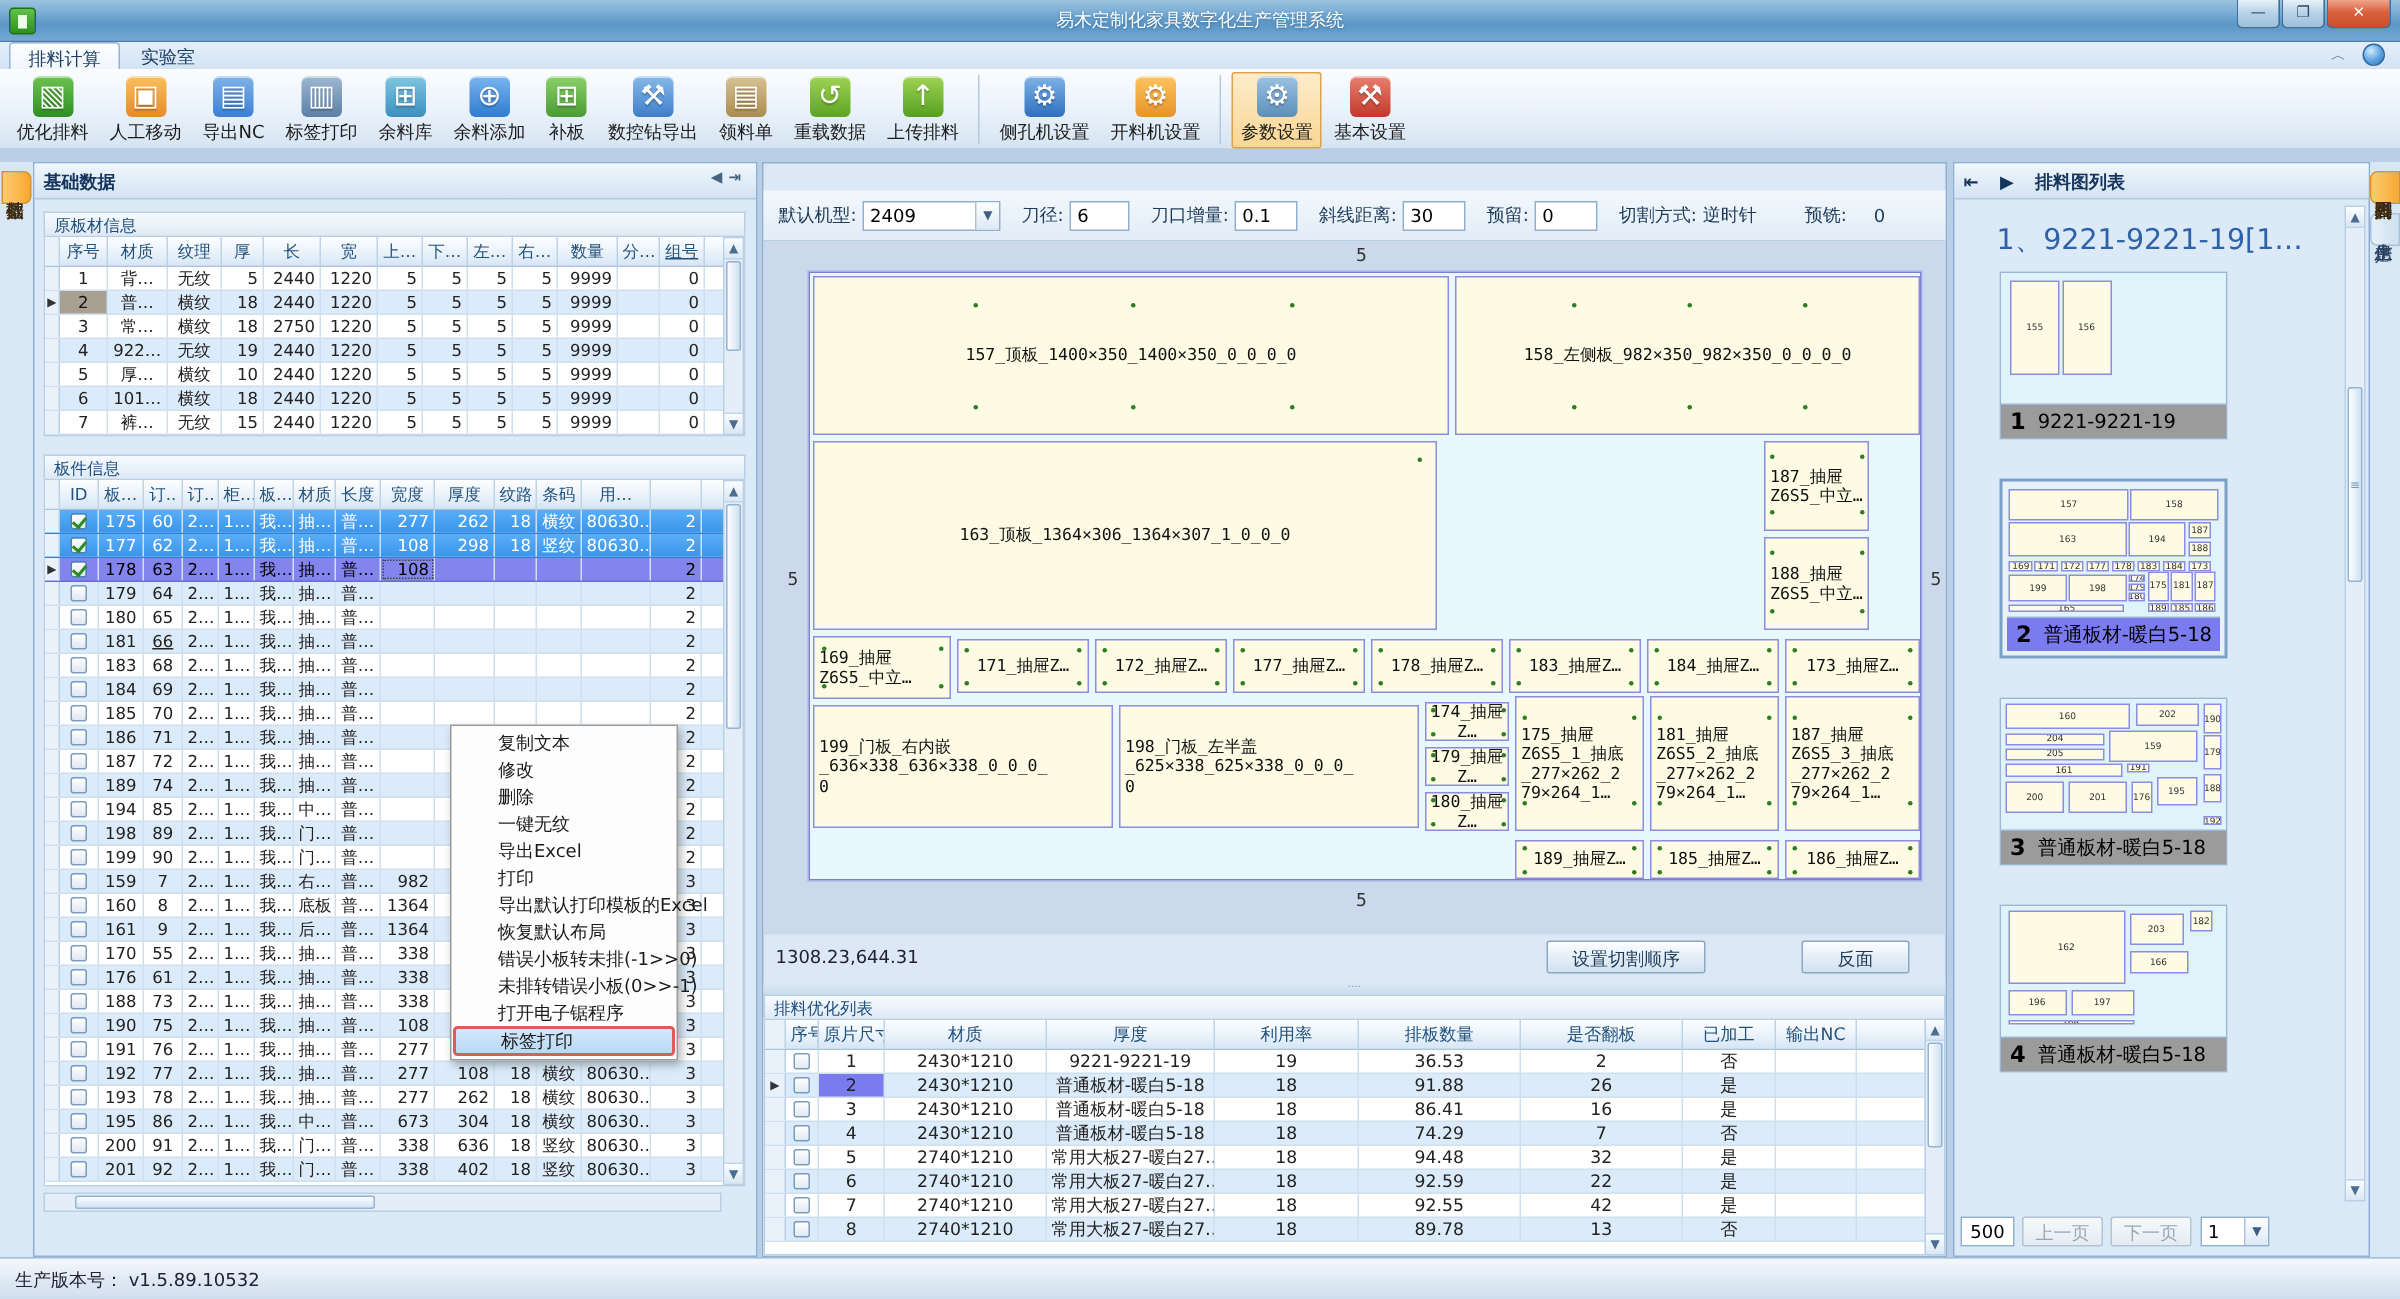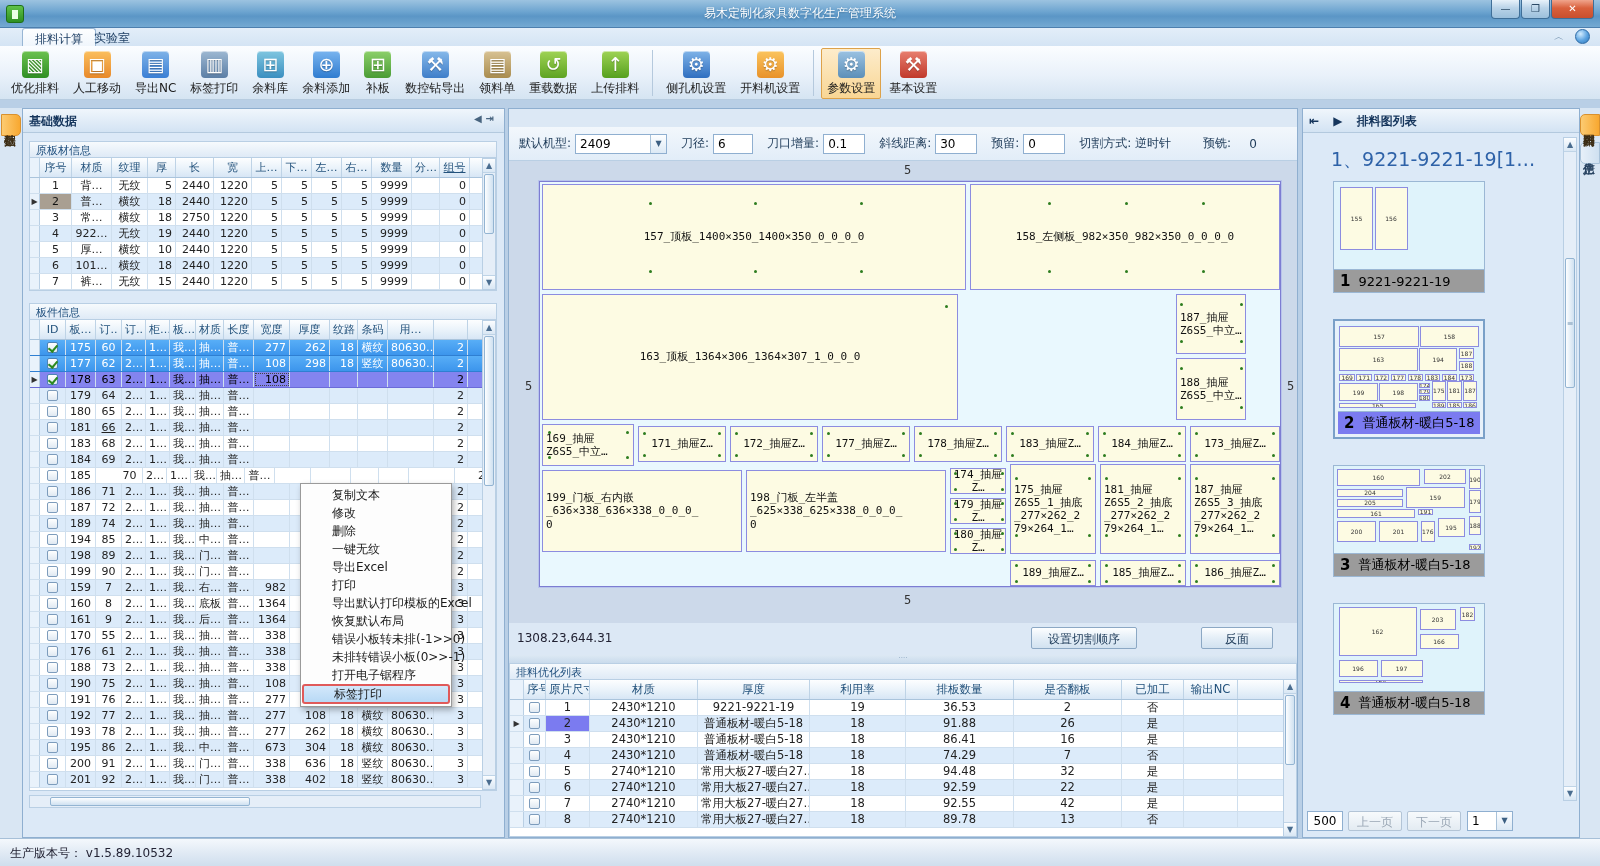--- a/index.html
+++ b/index.html
@@ -144,21 +144,21 @@
   <div class="appicon"></div>
   <div class="wtitle">易木定制化家具数字化生产管理系统</div>
   <div class="winbtns">
     <div class="wb">—</div>
     <div class="wb">❐</div>
     <div class="wb close">✕</div>
   </div>
 </div>
 
 <div class="tabrow">
-  <div class="rtab active" style="left:22px">排料计算</div>
+  <div class="rtab active" style="left:6px">排料计算</div>
   <div class="rtab" style="left:82px">实验室</div>
 </div>
 <div class="ribbon-extra">︿</div>
 <div class="orb"></div>
 
 <div class="toolbar" id="toolbar">
     <div class="tb">
       <div class="tico" style="background: linear-gradient(rgb(108, 194, 79), rgb(47, 143, 36));">▧</div>
       <div class="tlb">优化排料</div>
     </div>
@@ -540,21 +540,21 @@
           <div class="tc ctr" style="width: 30px;"></div>
           <div class="tc ctr" style="width: 46px;"></div>
           <div class="tc num" style="width: 34px;">2</div>
         </div>
         <div class="trow">
           <div class="tc ind" style="width: 10px;"></div>
           <div class="tc ctr" style="width: 26px;">
             <div class="cb"></div>
           </div>
           <div class="tc ctr" style="width: 30px;">185</div>
-          <div class="tc ctr" style="width: 26px; margin-left: 21px;">70</div>
+          <div class="tc ctr" style="width: 26px;">70</div>
           <div class="tc ctr" style="width: 24px;">2…</div>
           <div class="tc ctr" style="width: 24px;">1…</div>
           <div class="tc ctr" style="width: 26px;">我…</div>
           <div class="tc ctr" style="width: 28px;">抽…</div>
           <div class="tc ctr" style="width: 30px;">普…</div>
           <div class="tc num" style="width: 36px;"></div>
           <div class="tc num" style="width: 40px;"></div>
           <div class="tc num" style="width: 28px;"></div>
           <div class="tc ctr" style="width: 30px;"></div>
           <div class="tc ctr" style="width: 46px;"></div>

